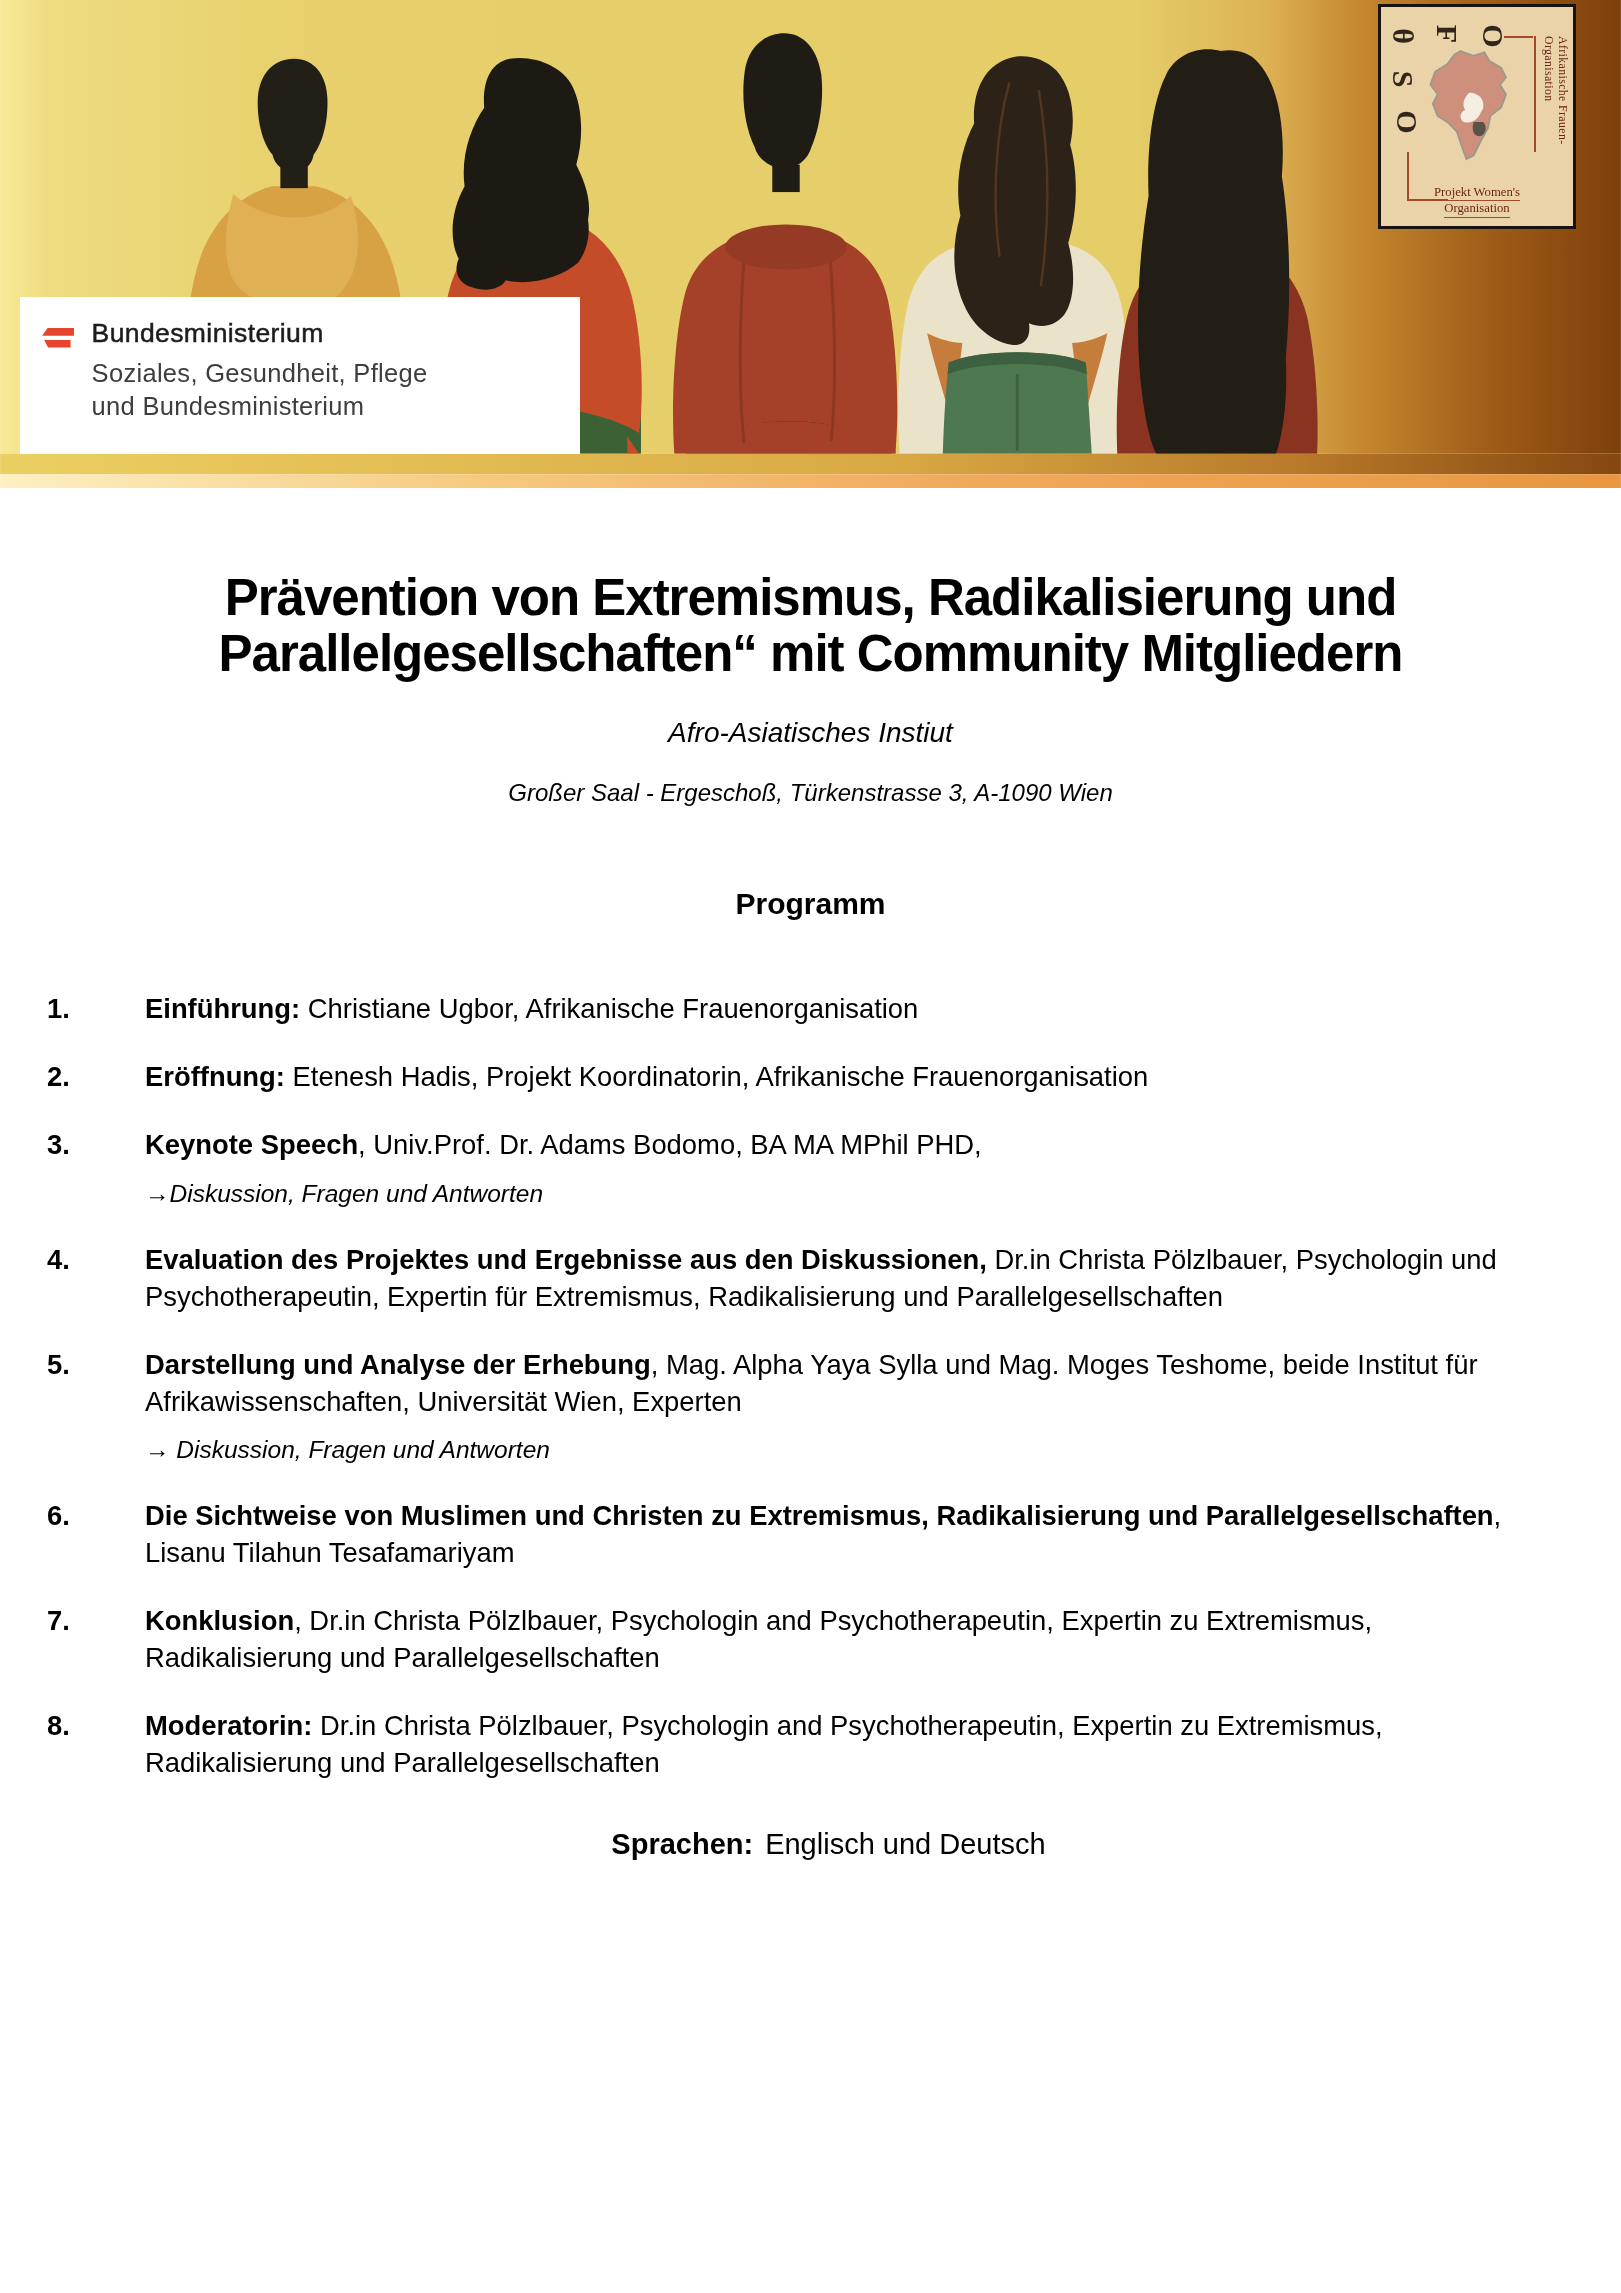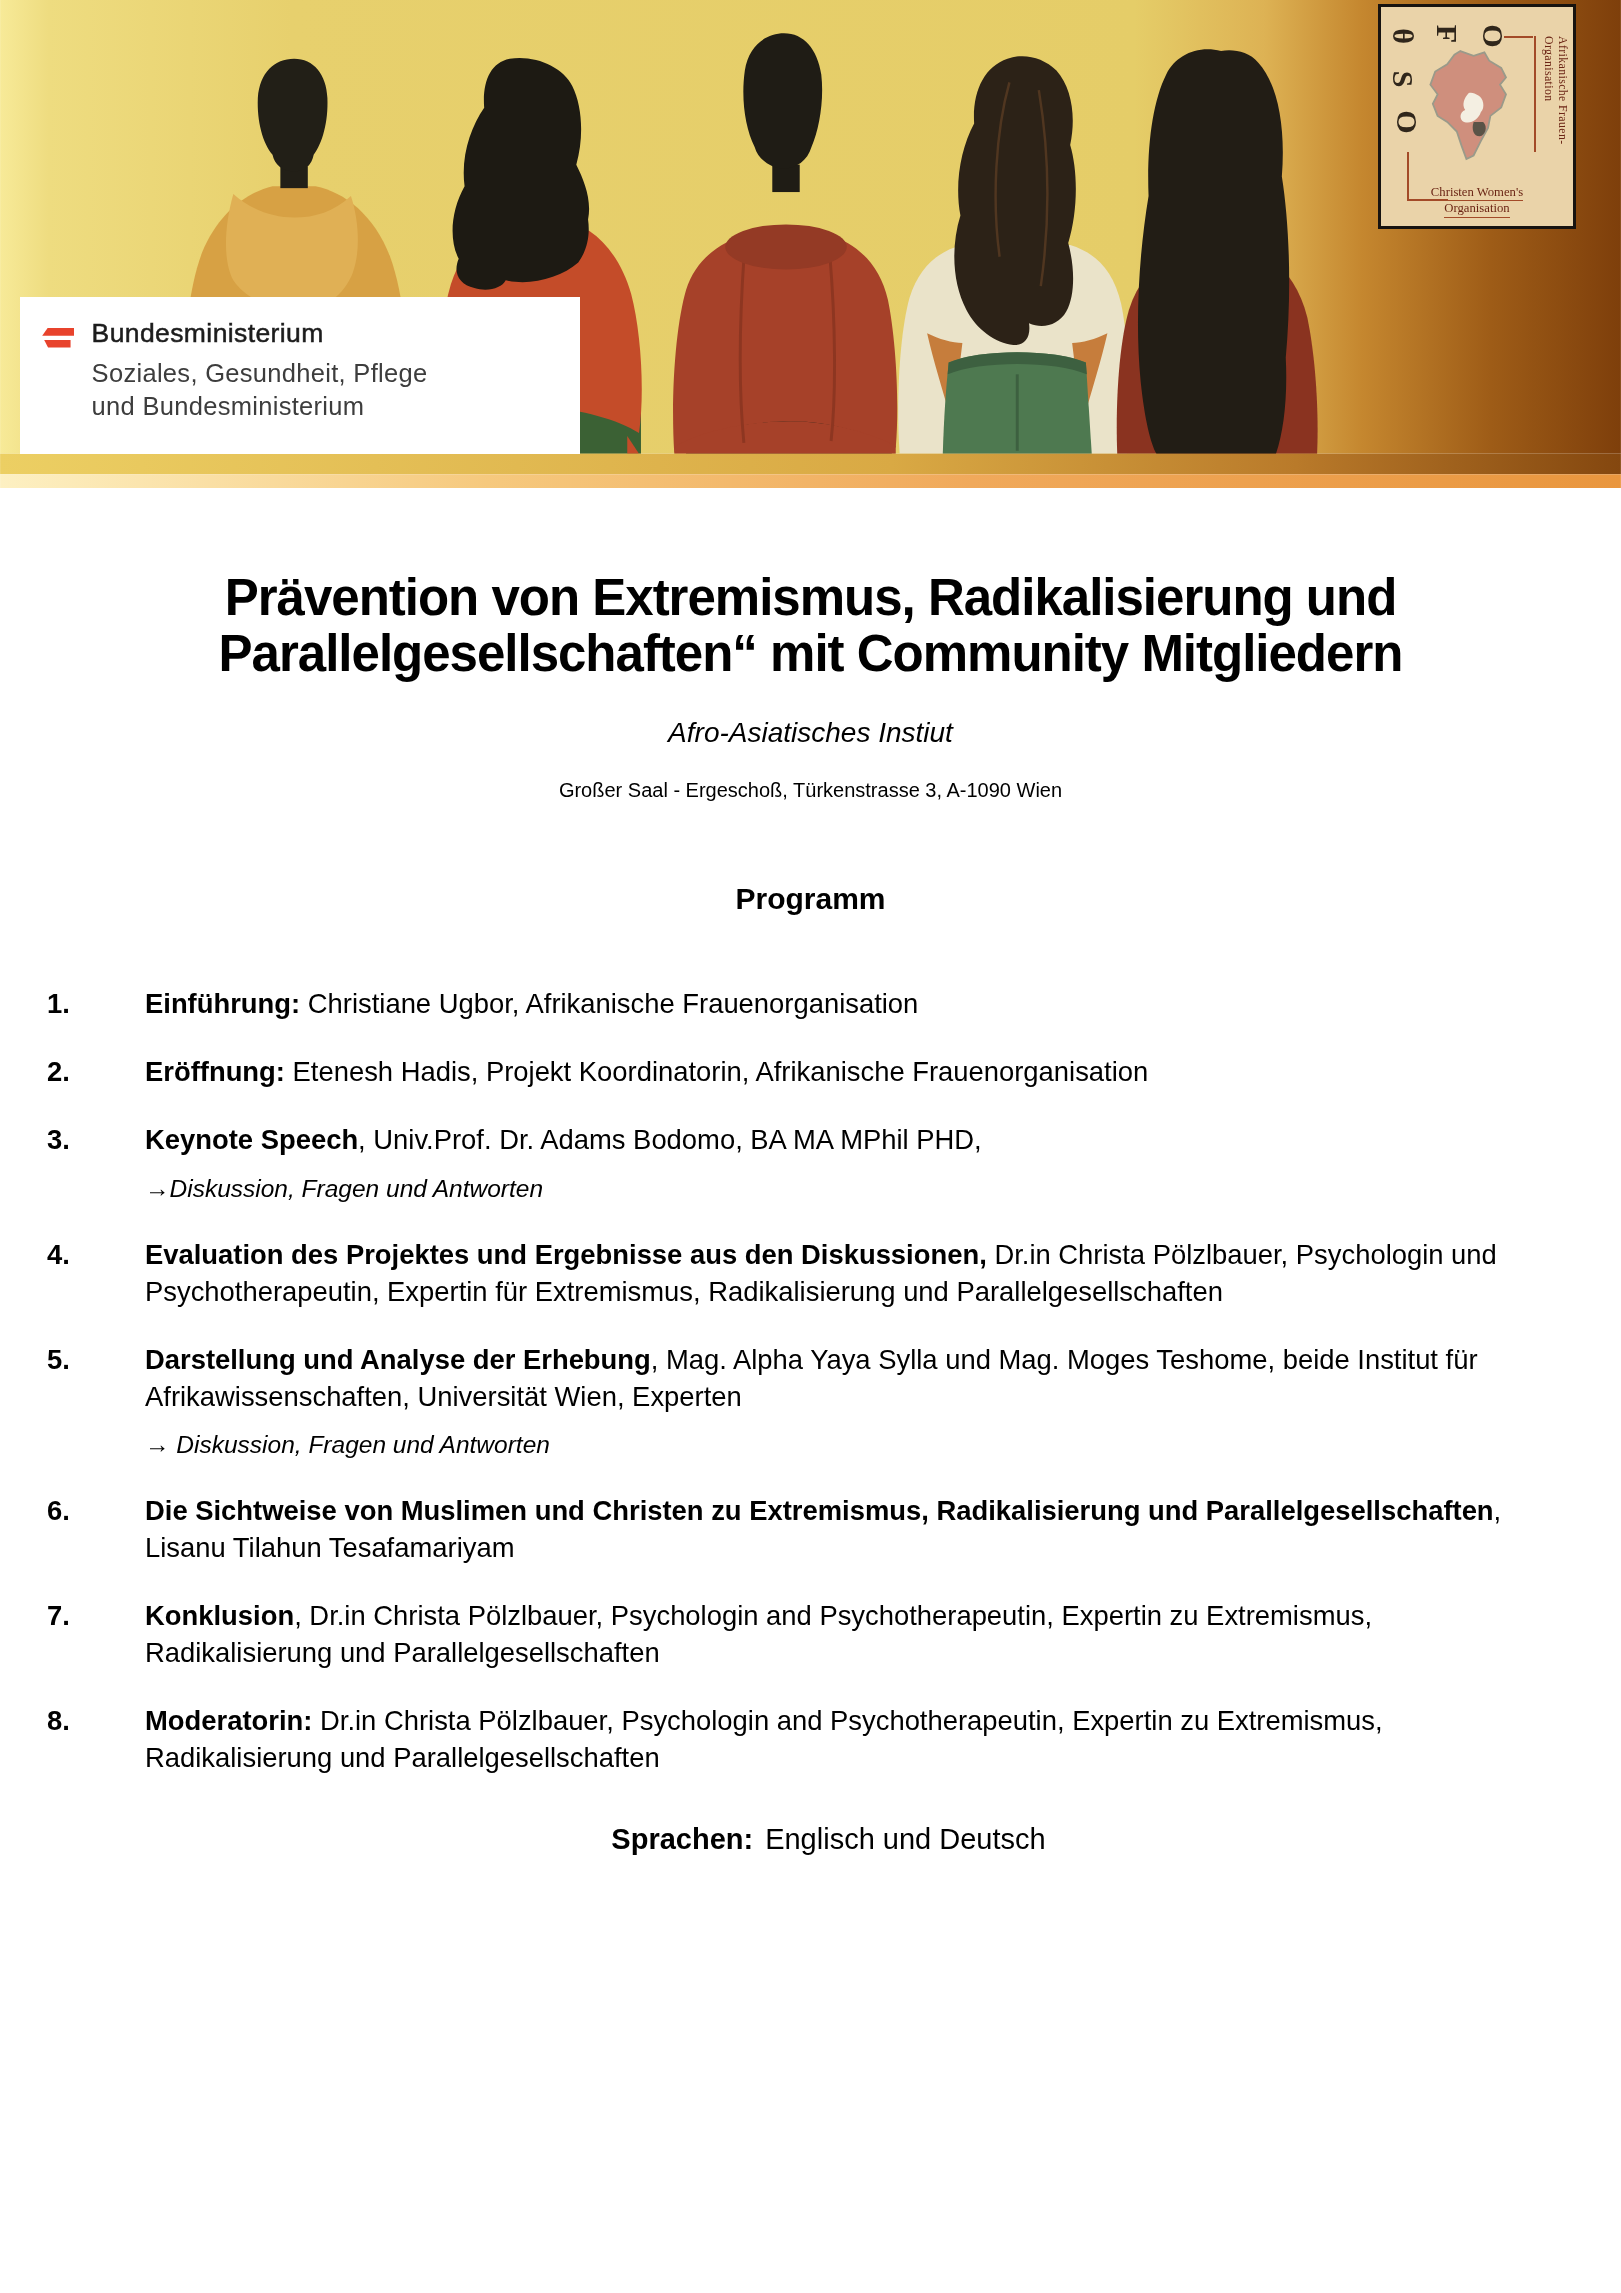--- a/index.html
+++ b/index.html
@@ -33,21 +33,21 @@
              font-family:"Liberation Serif",serif;font-size:12.7px;line-height:15.7px;color:#6b2515;}
   .afo-btext span{display:inline-block;border-bottom:1px solid #a34a28;}
   .afo-ln{position:absolute;background:#a34a28;}
 
   
   main{padding-top:82px;}
   .title{margin:0;text-align:center;font-size:51px;font-weight:bold;line-height:56px;letter-spacing:-1px;}
   .title span{display:block;white-space:nowrap;}
   .date{text-align:center;font-size:31px;font-weight:bold;margin:43px 0 0;white-space:pre-wrap;}
   .venue{text-align:center;font-style:italic;font-size:28px;margin:35px 0 0;}
-  .address{text-align:center;font-size:20px;margin:30px 0 0;}
+  .address{text-align:center;font-style:italic;font-size:24px;margin:30px 0 0;}
   .program-heading{text-align:center;font-size:30px;font-weight:bold;margin:80px 0 0;letter-spacing:0;}
   .program-list{list-style:none;margin:69px 0 0;padding:0 47px;}
   .program-item{display:flex;margin-bottom:31px;font-size:27.4px;line-height:37px;}
   .num{font-weight:bold;flex:0 0 98px;}
   .item-body{flex:1;max-width:1392px;}
   .lead{font-weight:bold;}
   .rest-line2{display:block;}
   .note{font-style:italic;font-size:24.5px;line-height:32px;margin-top:14.7px;}
   .languages{text-align:center;font-size:29px;margin:47px 0 0;padding-left:36px;}
   .languages b{margin-right:3.9px;}
@@ -159,21 +159,21 @@
         <path d="M48 62 C46 68 48 74 53 74 C58 73 60 66 56 62 Z" fill="#5a5347"></path>
       </svg>
 
       <div class="afo-ln" style="left:123px;top:29px;width:29px;height:2px;"></div>
       <div class="afo-ln" style="left:153px;top:29px;width:2px;height:116px;"></div>
       <div class="afo-ln" style="left:25.5px;top:145px;width:2px;height:49px;"></div>
       <div class="afo-ln" style="left:25.5px;top:192px;width:41px;height:2px;"></div>
 
       <div class="afo-vtext">Afrikanische Frauen-Organisation</div>
       <div class="afo-btext">
-        <span>Christen Women's</span><br>
+        <span>Projekt Women's</span><br>
         <span>Organisation</span>
       </div>
     </div>
   </header>
 
   <main>
     <h1 class="title">
       <span>Prävention von Extremismus, Radikalisierung und</span>
       <span>Parallelgesellschaften“ mit Community Mitgliedern</span>
     </h1>

